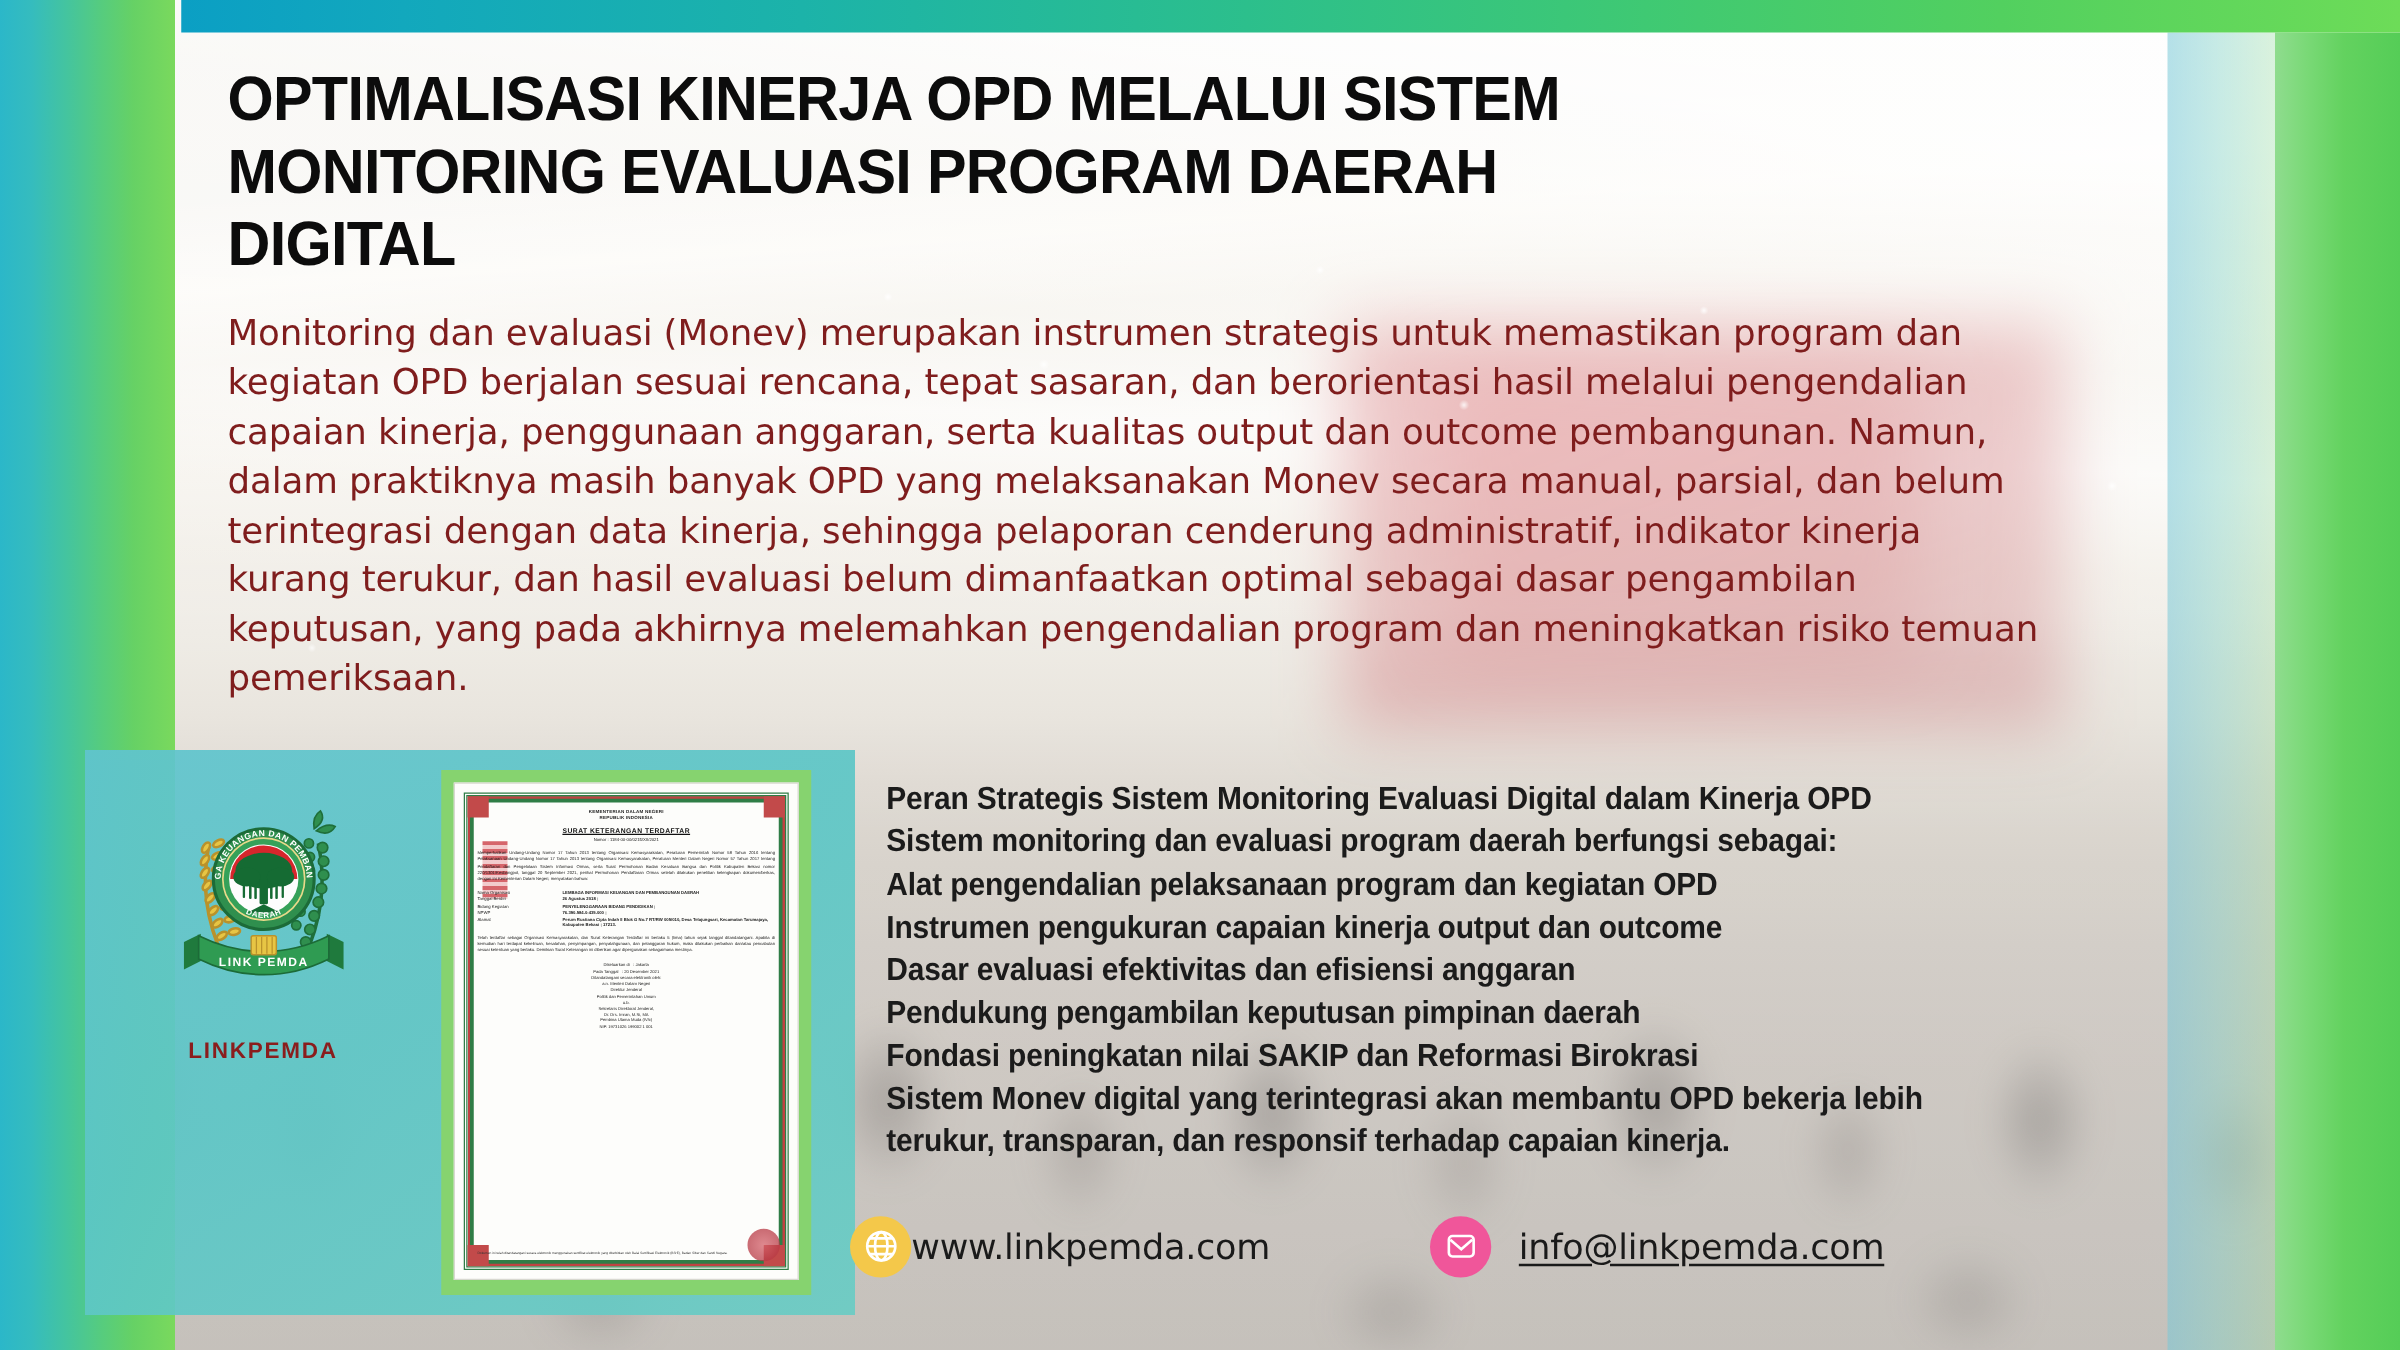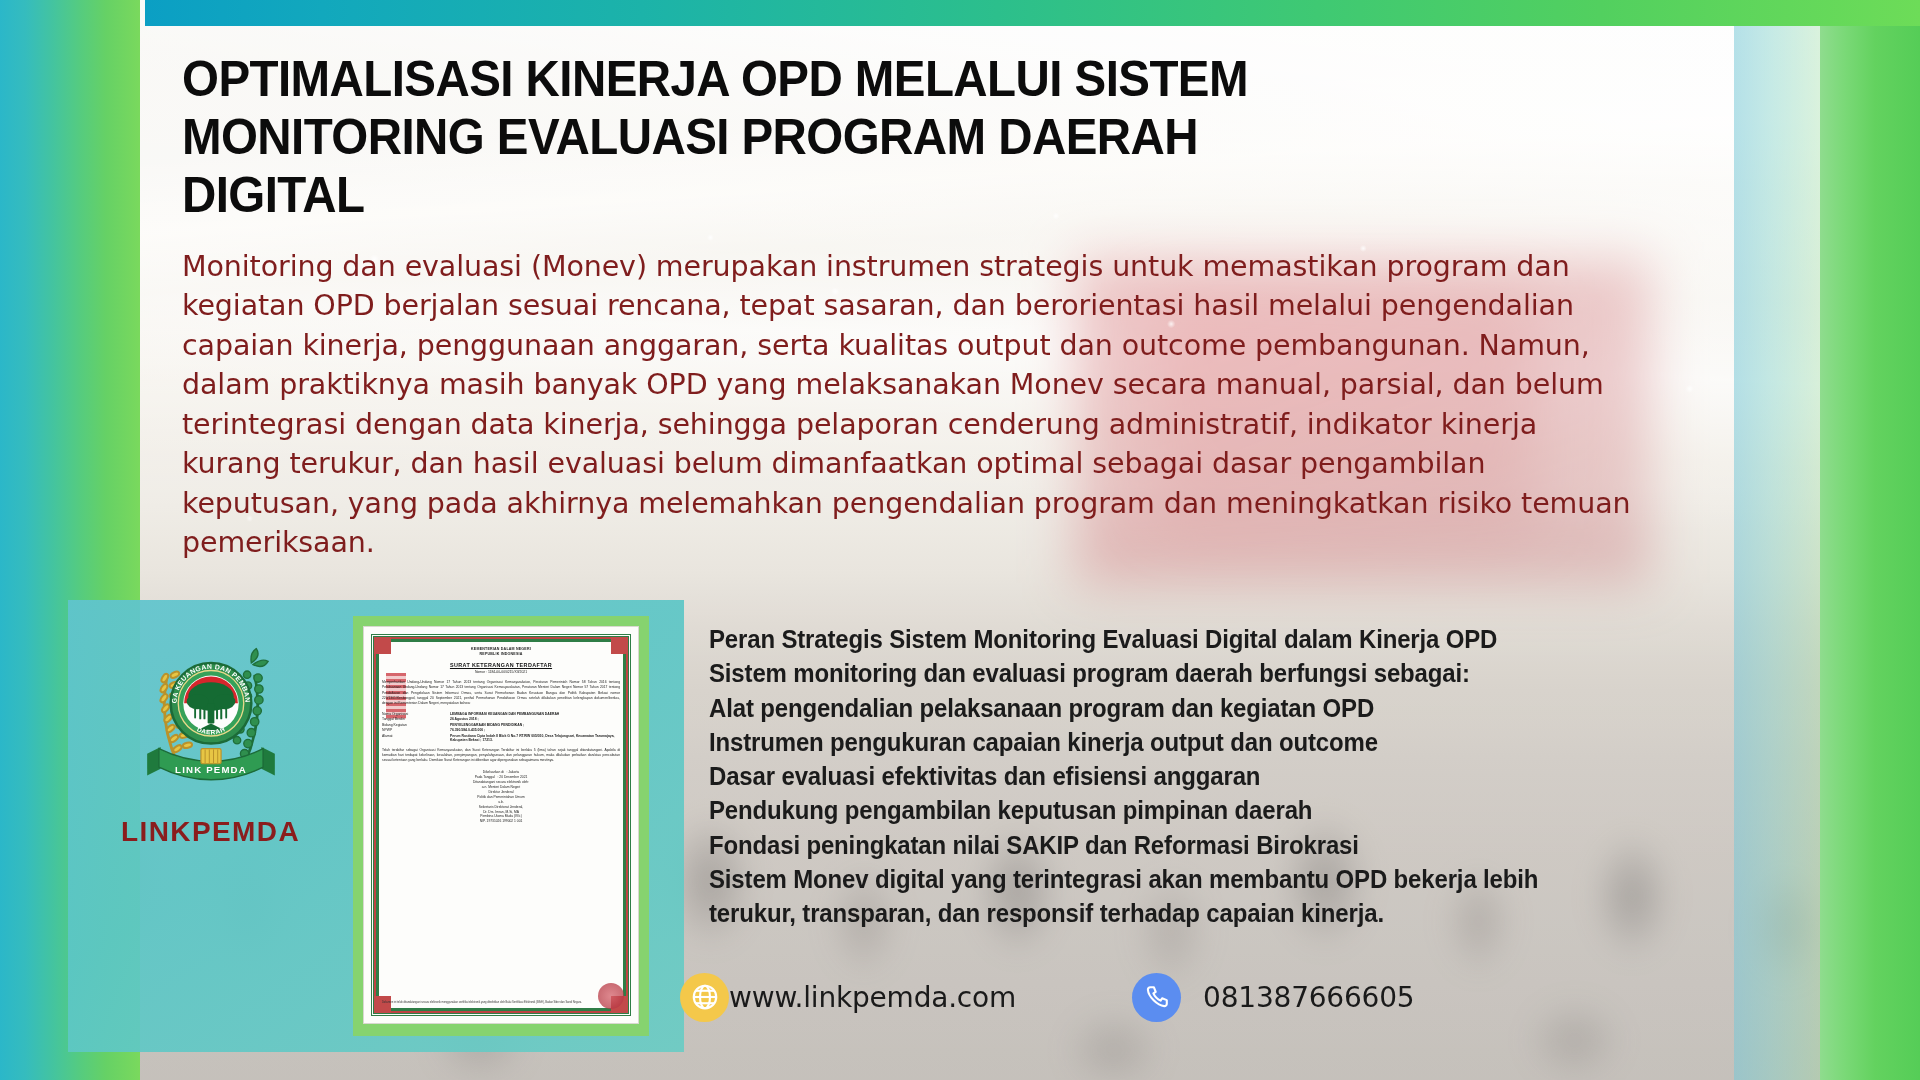--- a/index.html
+++ b/index.html
@@ -115,22 +115,22 @@
     position:absolute; left:68px; top:600px; width:616px; height:452px;
     background:linear-gradient(150deg, rgba(96,196,206,.93) 0%, rgba(92,198,198,.92) 45%, rgba(104,204,196,.9) 100%);
     display:flex;
   }
   #brand-left{
     width:285px; padding:26px 10px 10px 10px;
     display:flex; flex-direction:column; align-items:center;
   }
   #emblem{ width:168px; height:168px; display:block; }
   #brand-name{
-    margin-top:22px; font-family:"Liberation Sans",sans-serif;
-    font-weight:700; font-size:28px; letter-spacing:1.4px; color:#8a1d1d;
+    margin-top:36px; font-family:"Liberation Sans",sans-serif;
+    font-weight:700; font-size:18px; letter-spacing:1.4px; color:#8a1d1d;
   }
   #brand-sub{
     margin-top:16px; text-align:center; font-family:"Liberation Sans",sans-serif;
     font-weight:700; font-size:22.5px; line-height:1.38; color:#1d1d4a;
   }
   #cert-wrap{
     margin:16px 16px 16px 0; width:296px; height:420px;
     background:#86d36f; padding:10px 10px 12px 10px;
   }
   #cert{
@@ -399,25 +399,26 @@
           <circle cx="12" cy="12" r="9"></circle>
           <ellipse cx="12" cy="12" rx="4" ry="9"></ellipse>
           <line x1="3" y1="12" x2="21" y2="12"></line>
           <line x1="4.6" y1="7" x2="19.4" y2="7"></line>
           <line x1="4.6" y1="17" x2="19.4" y2="17"></line>
         </svg>
       </span>
       <span class="ftext" id="f-web">www.linkpemda.com</span>
     </div>
 
-
-    <div class="fitem" id="f-phone">
-      <span class="ficon" style="background:#5b8df0">
-        <svg width="28" height="28" viewBox="0 0 24 24" fill="none" stroke="#ffffff" stroke-width="1.8" stroke-linecap="round" stroke-linejoin="round">
-          <path d="M6.2 3.6 h3.1 l1.6 4 -2 1.3 a12 12 0 0 0 6.2 6.2 l1.3 -2 4 1.6 v3.1 a2 2 0 0 1 -2.2 2 C12.2 19.3 4.7 11.8 4.2 5.8 a2 2 0 0 1 2 -2.2 z"></path>
+    <div class="fitem" id="f-mail">
+      <span class="ficon" style="background:#f0569a">
+        <svg width="28" height="28" viewBox="0 0 24 24" fill="none" stroke="#ffffff" stroke-width="1.8">
+          <rect x="3.5" y="5" width="17" height="14" rx="2.5"></rect>
+          <path d="M4.5 7.5 L12 14 L19.5 7.5"></path>
         </svg>
       </span>
-      <span class="ftext">081387666605</span>
+      <span class="ftext ul">info@linkpemda.com</span>
     </div>
 
+
   </div>
 
 </div>
 
 </body></html>

